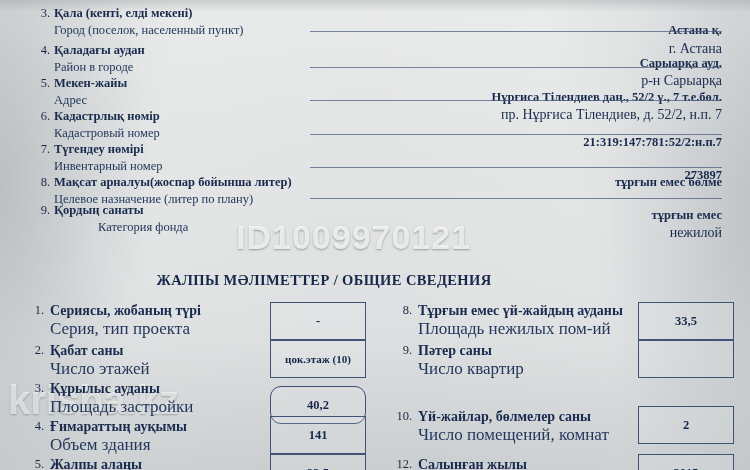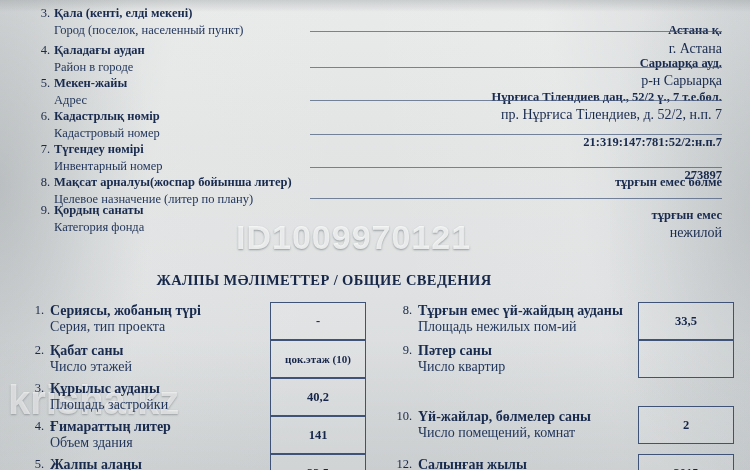--- a/index.html
+++ b/index.html
@@ -171,21 +171,21 @@
     top: 3px;
     font-size: 14px;
     font-weight: bold;
     color: #182a4e;
     white-space: nowrap;
   }
   .tru {
     position: absolute;
     left: 36px;
     top: 19px;
-    font-size: 14px;
+    font-size: 17px;
     color: #23375c;
     white-space: nowrap;
   }
   .cell {
     position: absolute;
     right: 0;
     top: 0;
     width: 96px;
     height: 38px;
     border: 1px solid #3f5278;
@@ -263,21 +263,21 @@
       <span class="num" style="top:0;font-size:12.5px;">8.</span>
       <span class="kz" style="top:0;">Мақсат арналуы(жоспар бойынша литер)</span>
       <span class="ru" style="top:17px;">Целевое назначение (литер по плану)</span>
       <span class="val-kz" style="top:0px;">тұрғын емес бөлме</span>
     </div>
     <div class="rule" style="left:310px;top:198px;width:412px;"></div>
 
     <div class="row" style="top:203px;height:36px;">
       <span class="num" style="top:0;font-size:12.5px;">9.</span>
       <span class="kz" style="top:0;">Қордың санаты</span>
-      <span class="ru" style="top:17px;">Категория фонда</span>
+      <span class="ru" style="top:17px;margin-left:44px;">Категория фонда</span>
       <span class="val-kz" style="top:5px;">тұрғын емес</span>
       <span class="val-ru" style="top:22px;">нежилой</span>
     </div>
   </div>
 
   <div class="wm-id">ID1009970121</div>
   <div class="wm-krisha">krisha.kz</div>
 
   <div class="sec-title">ЖАЛПЫ МӘЛІМЕТТЕР / ОБЩИЕ СВЕДЕНИЯ</div>
 
@@ -293,25 +293,25 @@
       <div class="trow" style="top:40px;">
         <span class="tnum">2.</span>
         <span class="tkz">Қабат саны</span>
         <span class="tru">Число этажей</span>
         <span class="cell small" style="top:0px;">цок.этаж (10)</span>
       </div>
       <div class="trow" style="top:78px;">
         <span class="tnum">3.</span>
         <span class="tkz">Құрылыс ауданы</span>
         <span class="tru">Площадь застройки</span>
-        <span class="cell" style="top:0px;">40,2</span>
+        <span class="cell" style="top:8px;border-radius:11px;">40,2</span>
       </div>
       <div class="trow" style="top:116px;">
         <span class="tnum">4.</span>
-        <span class="tkz">Ғимараттың литер</span>
+        <span class="tkz">Ғимараттың ауқымы</span>
         <span class="tru">Объем здания</span>
         <span class="cell" style="top:0px;">141</span>
       </div>
       <div class="trow" style="top:154px;">
         <span class="tnum">5.</span>
         <span class="tkz">Жалпы алаңы</span>
 
         <span class="cell" style="top:0px;">33,5</span>
       </div>
     </div>

